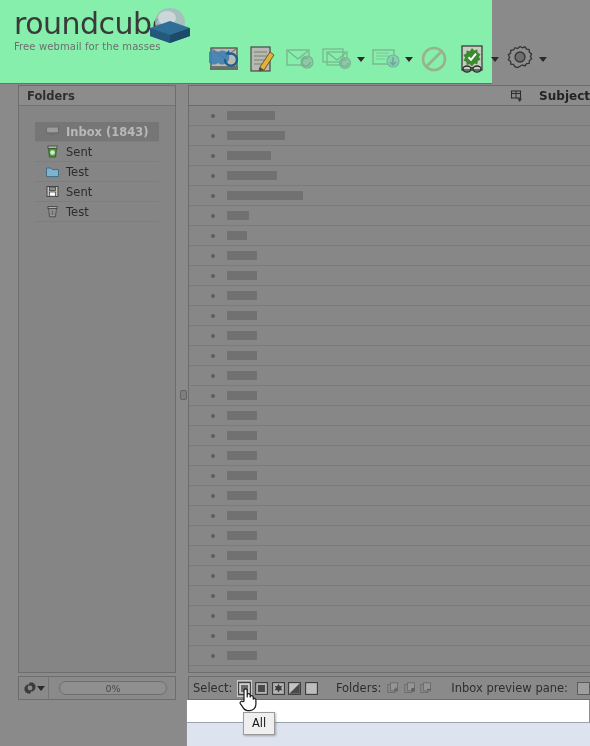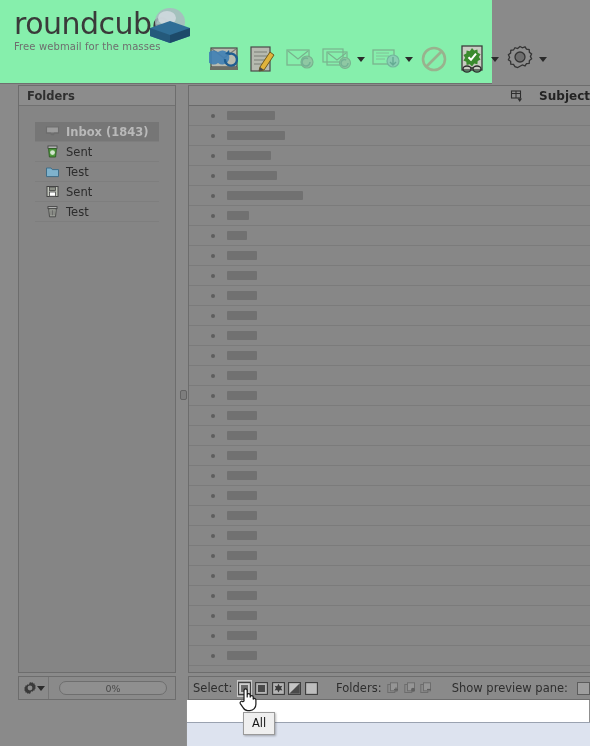--- a/index.html
+++ b/index.html
@@ -662,21 +662,21 @@
     </span>
     <span class="thread-btn">
       <svg width="13" height="13" viewBox="0 0 13 13">
         <rect x="0.8" y="2.5" width="7" height="8" fill="none" stroke="#4a4a4a" stroke-width="1"></rect>
         <rect x="3.5" y="0.8" width="7" height="8" fill="#a4a4a4" stroke="#4a4a4a" stroke-width="1"></rect>
         <line x1="7" y1="7.5" x2="11" y2="7.5" stroke="#2f2f2f" stroke-width="1.2"></line>
       </svg>
     </span>
 
     <span class="spacer-gap"></span>
-    <span class="lf-label">Show preview pane:</span>
+    <span class="lf-label">Inbox preview pane:</span>
     <span class="pv-check"></span>
   </div>
 
   <div class="dropdown-panel">
     <div class="dd-lower"></div>
   </div>
 
   <div class="tooltip">All</div>
 
   <div class="cursor">

